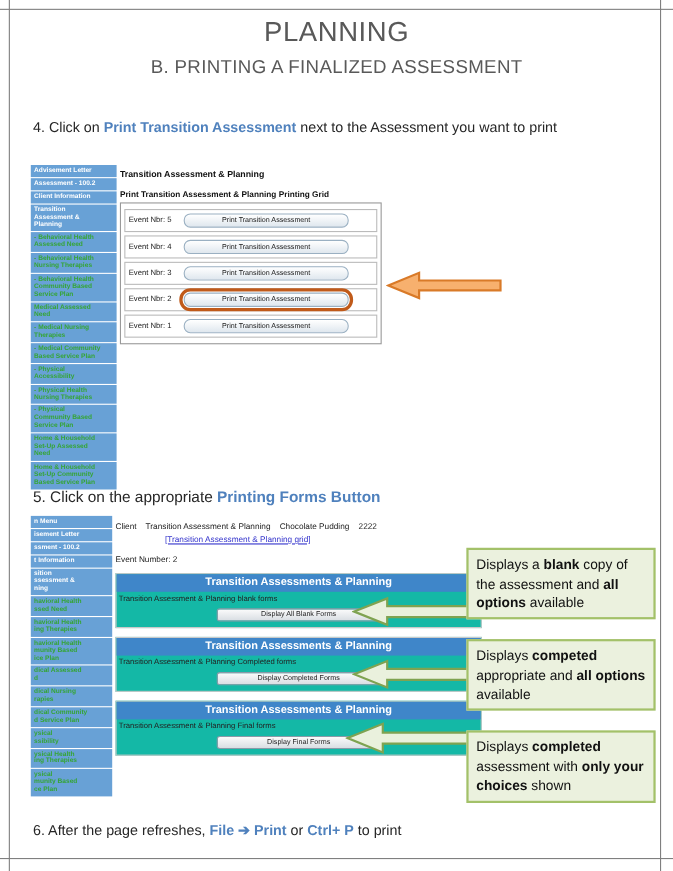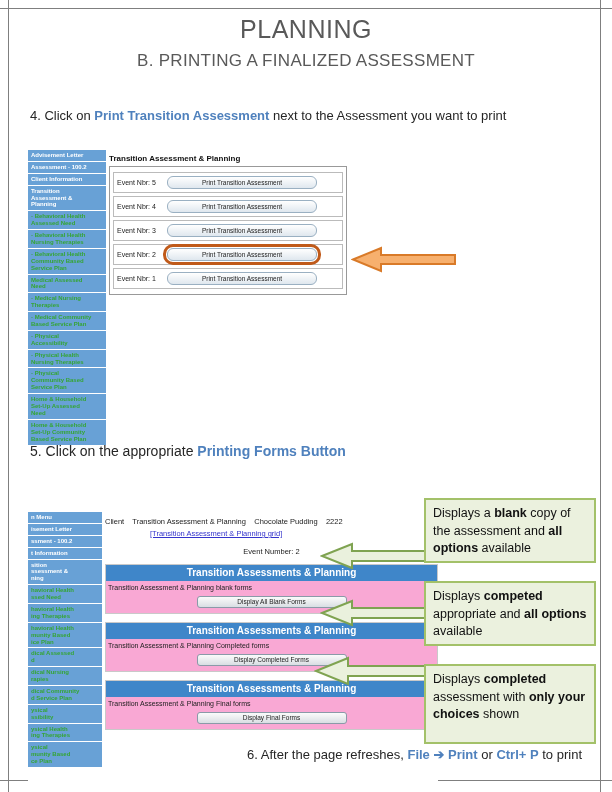--- a/index.html
+++ b/index.html
@@ -16,21 +16,21 @@
 
   
   .title-block{position:absolute;top:15px;left:40px;width:532px;text-align:center;color:#595959;}
   .title-line{font-size:25px;line-height:1.18;letter-spacing:.5px;}
   .subtitle{font-size:17px;margin-top:6px;letter-spacing:.3px;}
 
   
   .step{position:absolute;color:#262626;font-size:13px;line-height:1.45;white-space:pre-wrap;}
   #step4{left:30px;top:107px;width:562px;}
   #step5{left:30px;top:441px;width:562px;font-size:14px;}
-  #step6{left:20px;top:746px;width:562px;text-align:right;}
+  #step6{left:30px;top:746px;width:562px;}
   .blue-bold{color:#4f81bd;font-weight:bold;}
 
   
   .shot{position:absolute;background:#fff;}
   .side{position:absolute;left:0;top:0;}
   .side-item{background:#68a1d6;margin-bottom:1px;padding:2px 3px;font-size:6px;
              font-weight:bold;line-height:1.15;white-space:pre-line;}
   .side-item.w{color:#ffffff;}
   .side-item.g{color:#35a535;}
 
@@ -49,42 +49,42 @@
   .btn-hl{outline:3px solid #c05a1a;outline-offset:1px;}
 
   
   .arrow{position:absolute;}
   #orange-arrow{left:351px;top:246px;z-index:4;}
   #green-arrow-1{left:320px;top:541px;z-index:5;}
   #green-arrow-2{left:320px;top:597px;z-index:5;}
   #green-arrow-3{left:314px;top:654px;z-index:5;}
 
   
-  #shot2{left:28px;top:469px;width:410px;height:272px;margin-top:43px;}
+  #shot2{left:28px;top:469px;width:410px;height:272px;}
   #shot2 .side{width:74px;box-sizing:border-box;}
   #shot2 .main{position:absolute;left:77px;top:0;width:333px;font-size:7.5px;color:#222;}
   .crumb{white-space:pre;padding-top:5px;font-size:7.5px;}
   .grid-link{color:#3333cc;text-decoration:underline;display:inline-block;margin-top:3px;font-size:7.5px;padding-left:45px;}
-  .evtnum{margin-top:9px;font-size:7.5px;text-align:center;}
-  .section{position:absolute;left:77px;width:333px;background:#f9a8d4;border:1px solid #c9c9c9;box-sizing:border-box;}
+  .evtnum{margin-top:9px;font-size:7.5px;}
+  .section{position:absolute;left:77px;width:333px;background:#14b8a6;border:1px solid #c9c9c9;box-sizing:border-box;}
   .sec0{top:52px;}.sec1{top:110px;}.sec2{top:168px;}
   .banner{background:#3f86c9;color:#fff;font-weight:bold;font-size:10px;text-align:center;padding:2px 0 3px;}
   .sec-desc{font-size:7px;color:#222;padding:3px 2px 2px;}
   .sec-btnrow{height:17px;display:flex;align-items:center;justify-content:center;padding:0 0 3px;}
   .ss-btn2{font-family:"Liberation Sans",sans-serif;font-size:6.5px;color:#222;
            background:linear-gradient(#fbfbfb,#d9dee3);border:1px solid #8a9aa8;
            border-radius:3px;width:150px;height:12px;text-align:center;padding:0;}
 
   
   .callout{position:absolute;left:424px;width:172px;box-sizing:border-box;z-index:6;
            background:#ebf1de;border:2px solid #a3c169;padding:5px 7px;
            font-size:12.5px;line-height:1.4;color:#111;}
   #callout-1{top:498px;height:65px;}
   #callout-2{top:581px;height:65px;}
-  #callout-3{top:664px;height:80px;}
+  #callout-3{top:664px;height:66px;}
 
   .page-num{position:absolute;left:588px;top:792px;font-size:8px;color:#8a8a8a;}
 </style>
 </head>
 <body>
 
 <div class="frame-line" id="frame-top"></div>
 <div class="frame-line" id="frame-bottom"></div>
 <div class="frame-line" id="frame-left"></div>
 <div class="frame-line" id="frame-right"></div>
@@ -126,20 +126,21 @@
 Service Plan</div>
       <div class="side-item g">Home &amp; Household
 Set-Up Assessed
 Need</div>
       <div class="side-item g">Home &amp; Household
 Set-Up Community
 Based Service Plan</div>
     </div>
   <div class="main">
     <div class="shot-h1">Transition Assessment &amp; Planning</div>
+    <div class="shot-h2">Print Transition Assessment &amp; Planning Printing Grid</div>
     <div class="grid-box" id="gridbox">
         <div class="grid-row">
           <span class="evt-label">Event Nbr: 5</span>
           <button class="ss-btn">Print Transition Assessment</button>
         </div>
         <div class="grid-row">
           <span class="evt-label">Event Nbr: 4</span>
           <button class="ss-btn">Print Transition Assessment</button>
         </div>
         <div class="grid-row">

